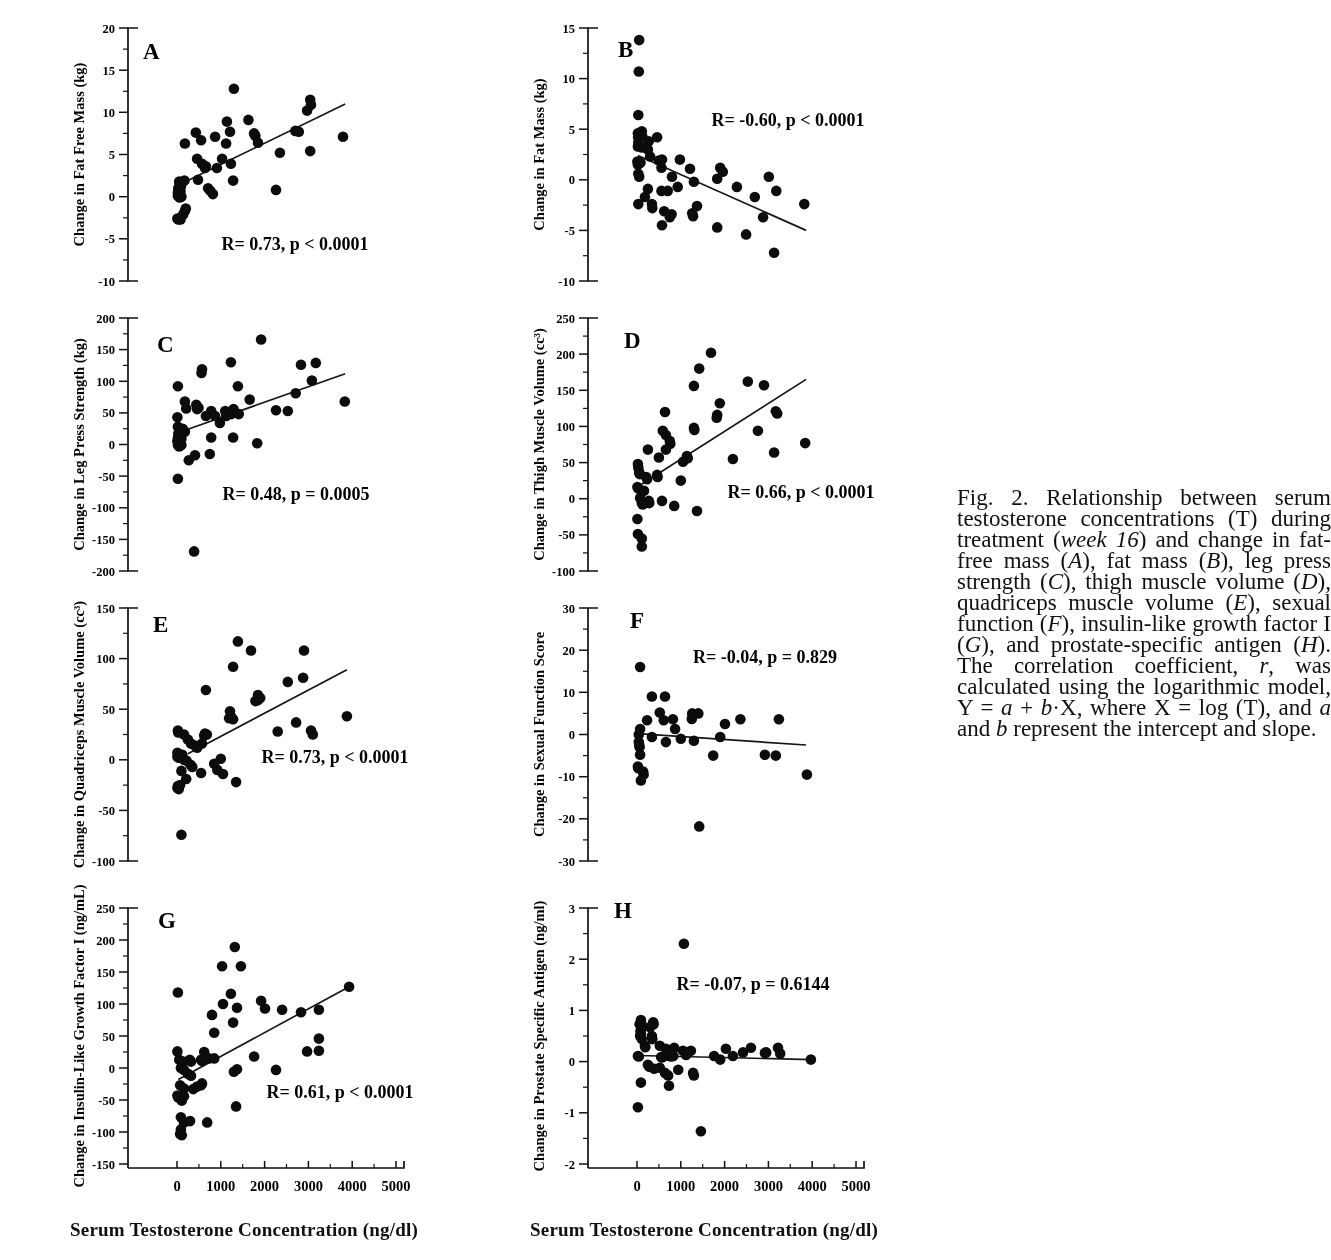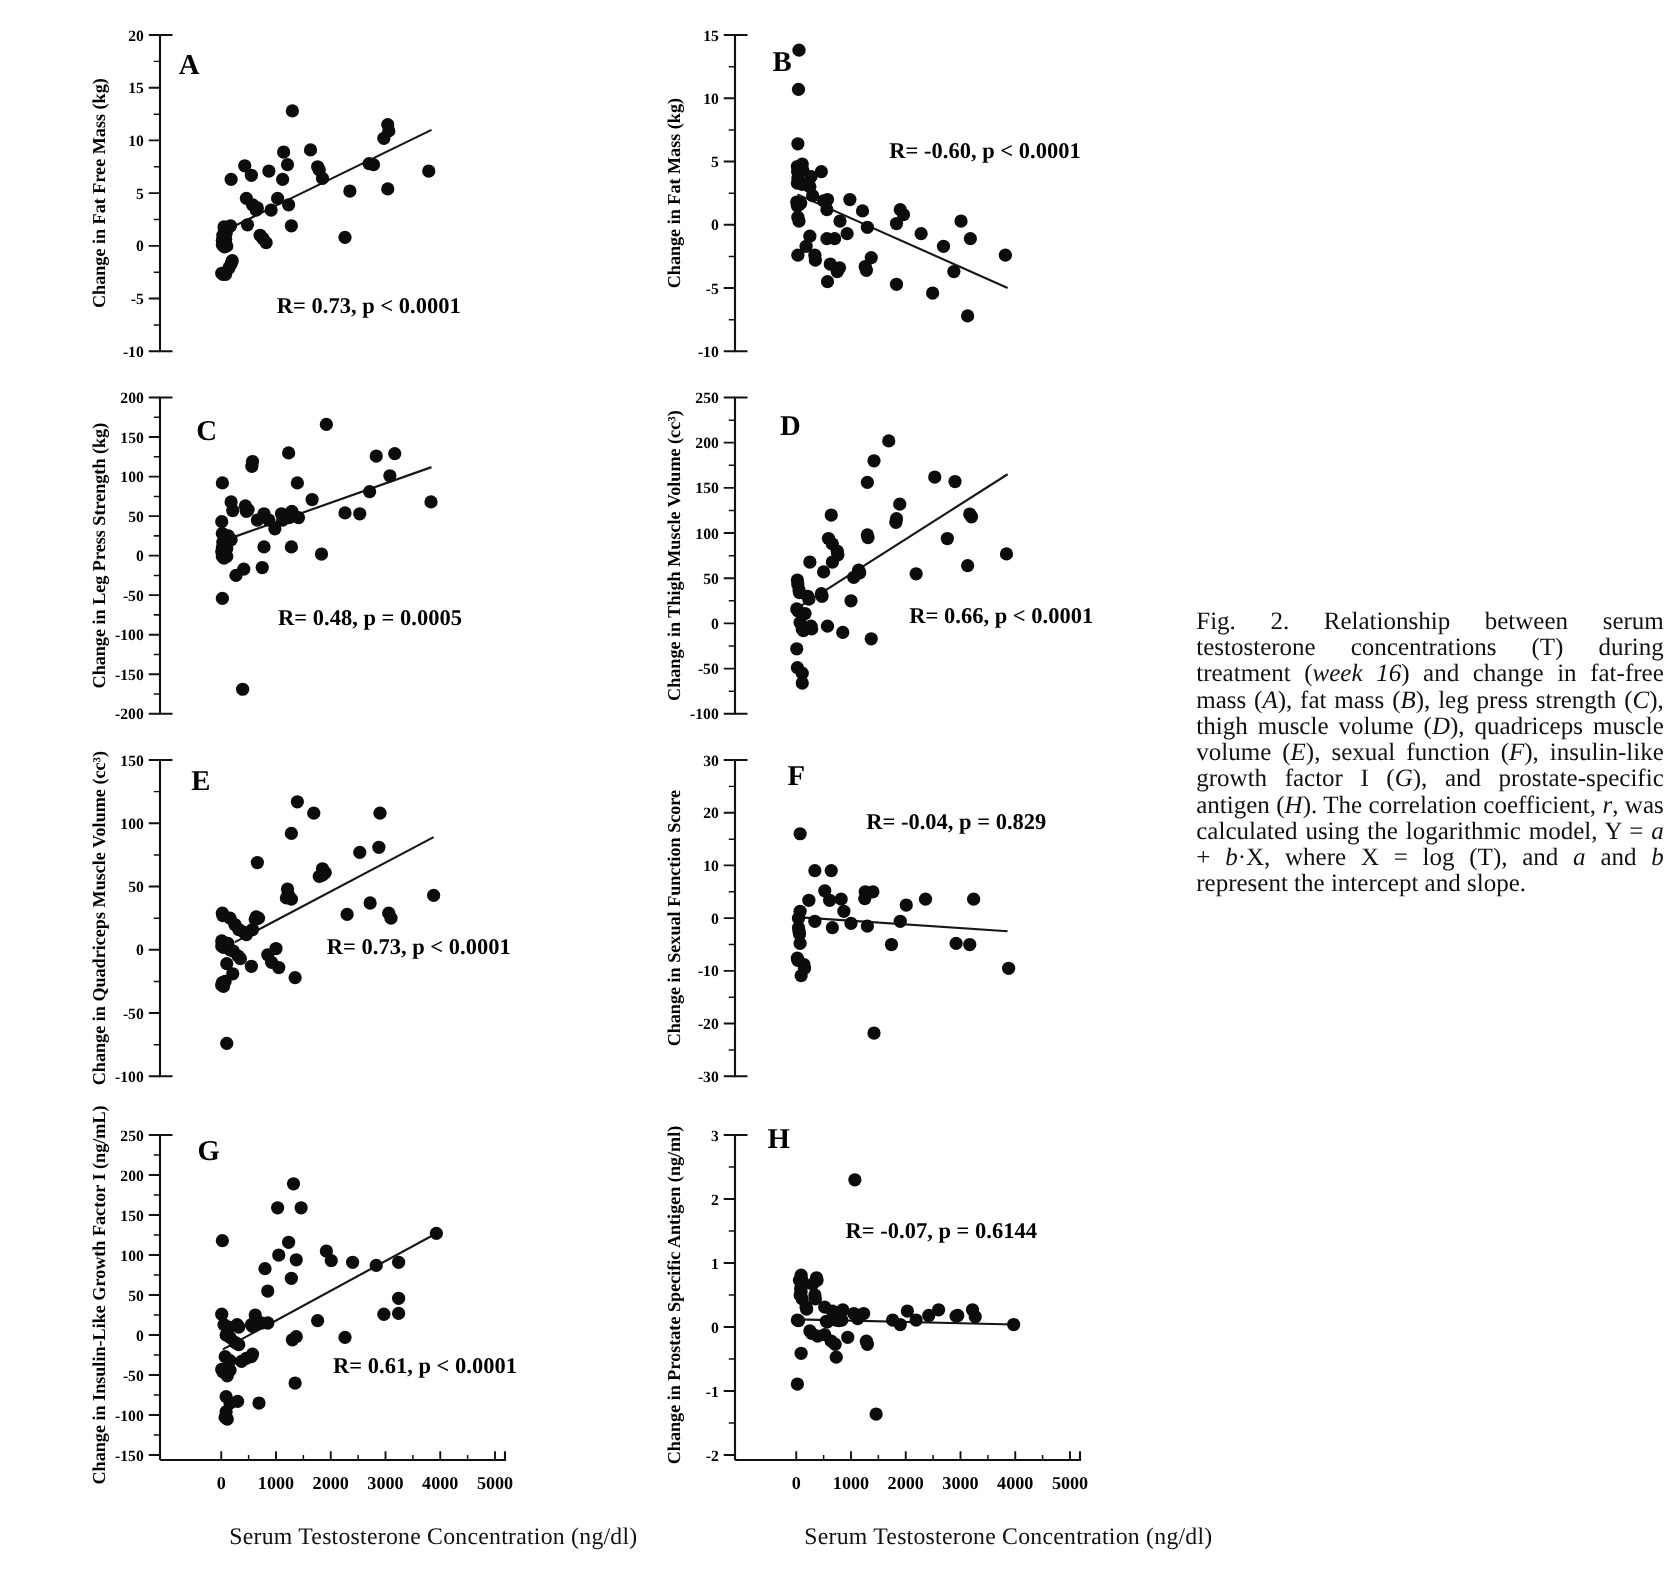--- a/index.html
+++ b/index.html
@@ -3,24 +3,24 @@
 <meta charset="utf-8">
 <style>
   html,body{margin:0;padding:0;background:#fff;}
   body{width:1331px;height:1260px;font-family:"Liberation Serif",serif;color:#111;}
   .page{position:relative;width:1331px;height:1260px;background:#fff;overflow:hidden;}
   .col{position:absolute;top:10px;}
   #col1{left:58px;}
   #col2{left:518px;}
   .panel{width:440px;}
   .panel svg{display:block;}
-  .x-title{width:440px;margin-top:4px;margin-left:12px;text-align:right;
-           font-weight:normal;font-size:19px;letter-spacing:.2px;white-space:nowrap;}
+  .x-title{width:440px;margin-top:4px;margin-left:12px;text-align:left;
+           font-weight:bold;font-size:19px;letter-spacing:.2px;white-space:nowrap;}
   .caption{position:absolute;left:957px;top:487px;width:374px;
-           font-size:20px;line-height:21px;text-align:justify;}
+           font-size:23px;line-height:21px;text-align:justify;}
   .caption i{font-style:italic;}
   .ylab{font-family:"Liberation Serif",serif;font-weight:bold;font-size:14.5px;}
   .ytick{font-family:"Liberation Serif",serif;font-weight:bold;font-size:12.5px;}
   .xtick{font-family:"Liberation Serif",serif;font-weight:bold;font-size:14.5px;}
   .ann{font-family:"Liberation Serif",serif;font-weight:bold;font-size:18px;}
   .letter{font-family:"Liberation Serif",serif;font-weight:bold;font-size:23px;}
 </style>
 </head>
 <body>
 

